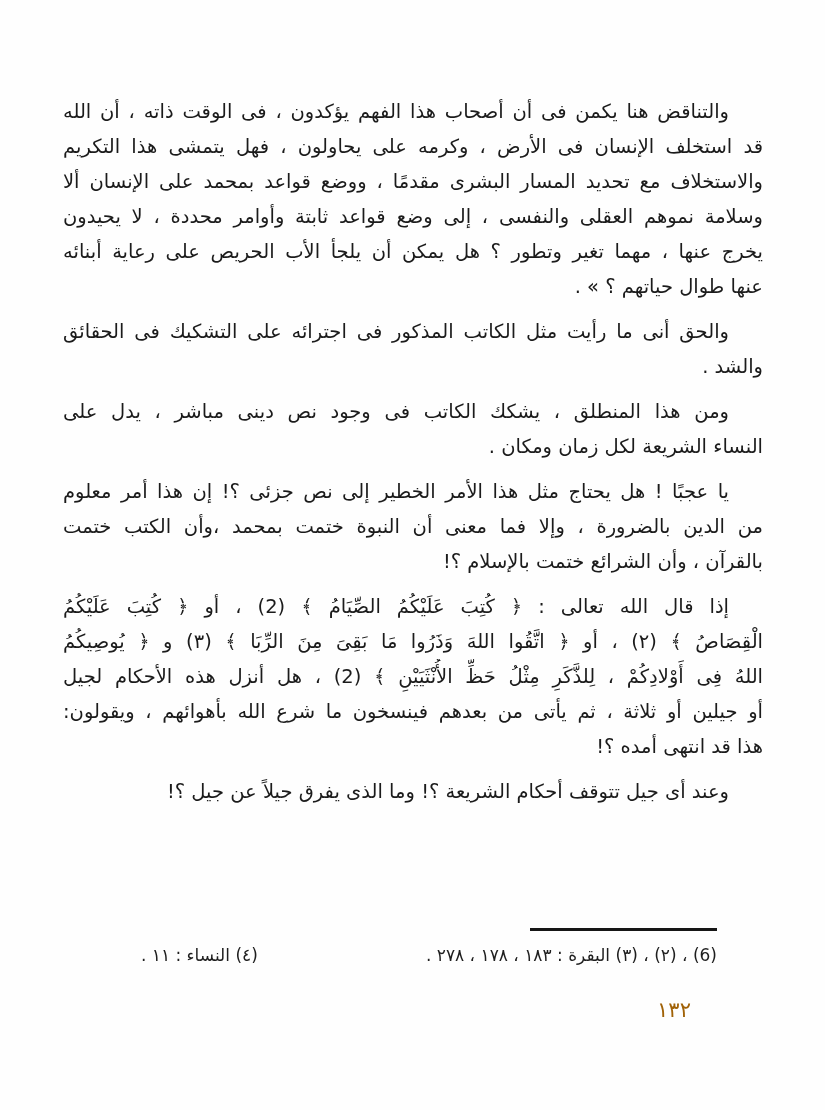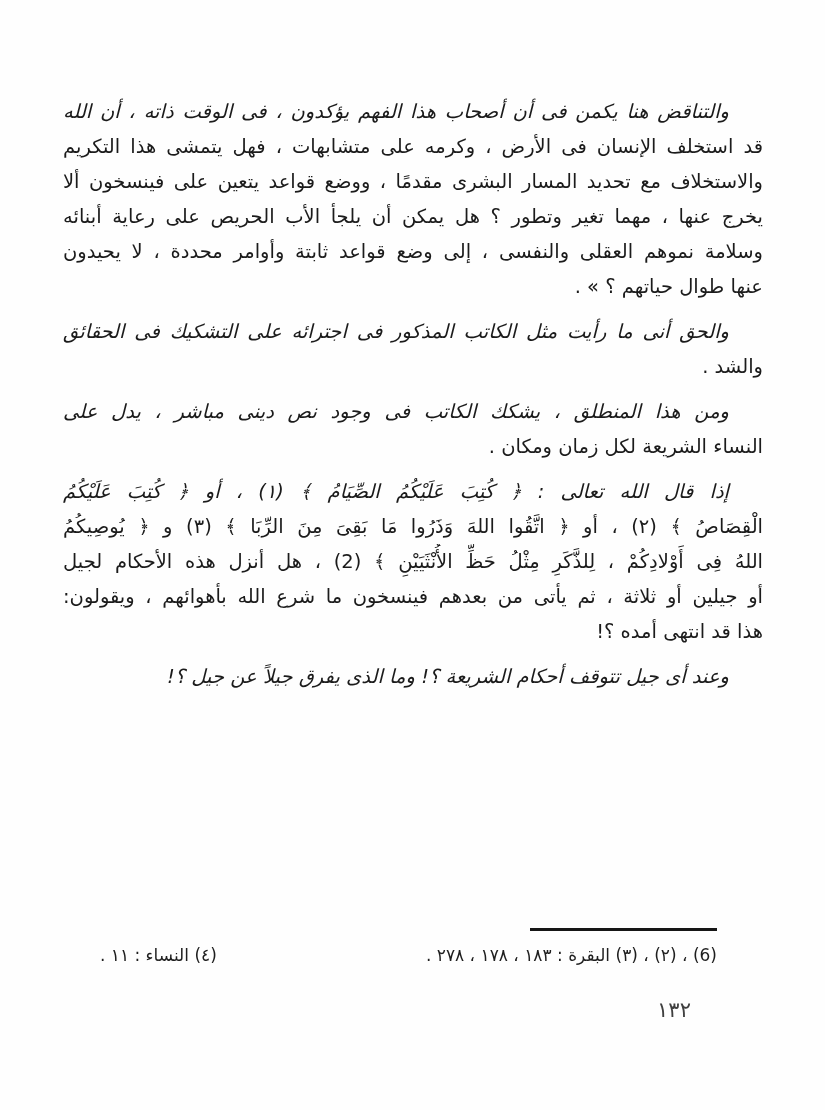--- a/index.html
+++ b/index.html
@@ -32,21 +32,20 @@
     display: block;
     height: 35px;
     line-height: 35px;
     white-space: nowrap;
     text-align: justify;
     text-align-last: justify;
     overflow: hidden;
   }
   .line.first {
     padding-right: 34px;
-    font-style: italic;
   }
   .line.last {
     text-align: right;
     text-align-last: right;
   }
   .footnote-divider {
     position: absolute;
     top: 928px;
     left: 530px;
     width: 187px;
@@ -61,63 +60,68 @@
     padding-left: 0;
     box-sizing: border-box;
     direction: rtl;
     display: flex;
     justify-content: space-between;
     font-size: 17px;
     line-height: 30px;
     color: #1e1e1e;
   }
   .footnote-row .fn-left {
-    margin-left: 37px;
+    margin-left: 78px;
   }
   .page-number {
     position: absolute;
     top: 998px;
     left: 650px;
     width: 48px;
     text-align: center;
     font-size: 21px;
-    color: #404040;
+    color: #a16207;
     direction: rtl;
   }
 </style>
 </head>
 <body>
 
 <div class="page">
 
   <div class="text-block" dir="rtl">
 
     <div class="paragraph">
       <span class="line first">والتناقض هنا يكمن فى أن أصحاب هذا الفهم يؤكدون ، فى الوقت ذاته ، أن الله</span>
-      <span class="line">قد استخلف الإنسان فى الأرض ، وكرمه على متشابهات ، فهل يتمشى هذا التكريم</span>
-      <span class="line">والاستخلاف مع تحديد المسار البشرى مقدمًا ، ووضع قواعد يتعين على فينسخون ألا</span>
+      <span class="line">قد استخلف الإنسان فى الأرض ، وكرمه على يحاولون ، فهل يتمشى هذا التكريم</span>
+      <span class="line">والاستخلاف مع تحديد المسار البشرى مقدمًا ، ووضع قواعد بمحمد على الإنسان ألا</span>
+      <span class="line">وسلامة نموهم العقلى والنفسى ، إلى وضع قواعد ثابتة وأوامر محددة ، لا يحيدون</span>
       <span class="line">يخرج عنها ، مهما تغير وتطور ؟ هل يمكن أن يلجأ الأب الحريص على رعاية أبنائه</span>
-      <span class="line">وسلامة نموهم العقلى والنفسى ، إلى وضع قواعد ثابتة وأوامر محددة ، لا يحيدون</span>
       <span class="line last">عنها طوال حياتهم ؟ » .</span>
     </div>
 
     <div class="paragraph">
       <span class="line first">والحق أنى ما رأيت مثل الكاتب المذكور فى اجترائه على التشكيك فى الحقائق</span>
       <span class="line last">والشد .</span>
     </div>
 
 
     <div class="paragraph">
       <span class="line first">ومن هذا المنطلق ، يشكك الكاتب فى وجود نص دينى مباشر ، يدل على</span>
       <span class="line last">النساء الشريعة لكل زمان ومكان .</span>
     </div>
 
+    <div class="paragraph">
+      <span class="line first">يا عجبًا ! هل يحتاج مثل هذا الأمر الخطير إلى نص جزئى ؟! إن هذا أمر معلوم</span>
+      <span class="line">من الدين بالضرورة ، وإلا فما معنى أن النبوة ختمت بمحمد ،وأن الكتب ختمت</span>
+      <span class="line last">بالقرآن ، وأن الشرائع ختمت بالإسلام ؟!</span>
+    </div>
 
     <div class="paragraph">
-      <span class="line first">إذا قال الله تعالى : ﴿ كُتِبَ عَلَيْكُمُ الصِّيَامُ ﴾ (١) ، أو ﴿ كُتِبَ عَلَيْكُمُ</span>
+      <span class="line first">إذا قال الله تعالى : ﴿ كُتِبَ عَلَيْكُمُ الصِّيَامُ ﴾ (2) ، أو ﴿ كُتِبَ عَلَيْكُمُ</span>
       <span class="line">الْقِصَاصُ ﴾ (٢) ، أو ﴿ اتَّقُوا اللهَ وَذَرُوا مَا بَقِىَ مِنَ الرِّبَا ﴾ (٣) و ﴿ يُوصِيكُمُ</span>
       <span class="line">اللهُ فِى أَوْلادِكُمْ ، لِلذَّكَرِ مِثْلُ حَظِّ الأُنْثَيَيْنِ ﴾ (2) ، هل أنزل هذه الأحكام لجيل</span>
       <span class="line">أو جيلين أو ثلاثة ، ثم يأتى من بعدهم فينسخون ما شرع الله بأهوائهم ، ويقولون:</span>
       <span class="line last">هذا قد انتهى أمده ؟!</span>
     </div>
 
     <div class="paragraph">
       <span class="line first last">وعند أى جيل تتوقف أحكام الشريعة ؟! وما الذى يفرق جيلاً عن جيل ؟!</span>
     </div>
 

